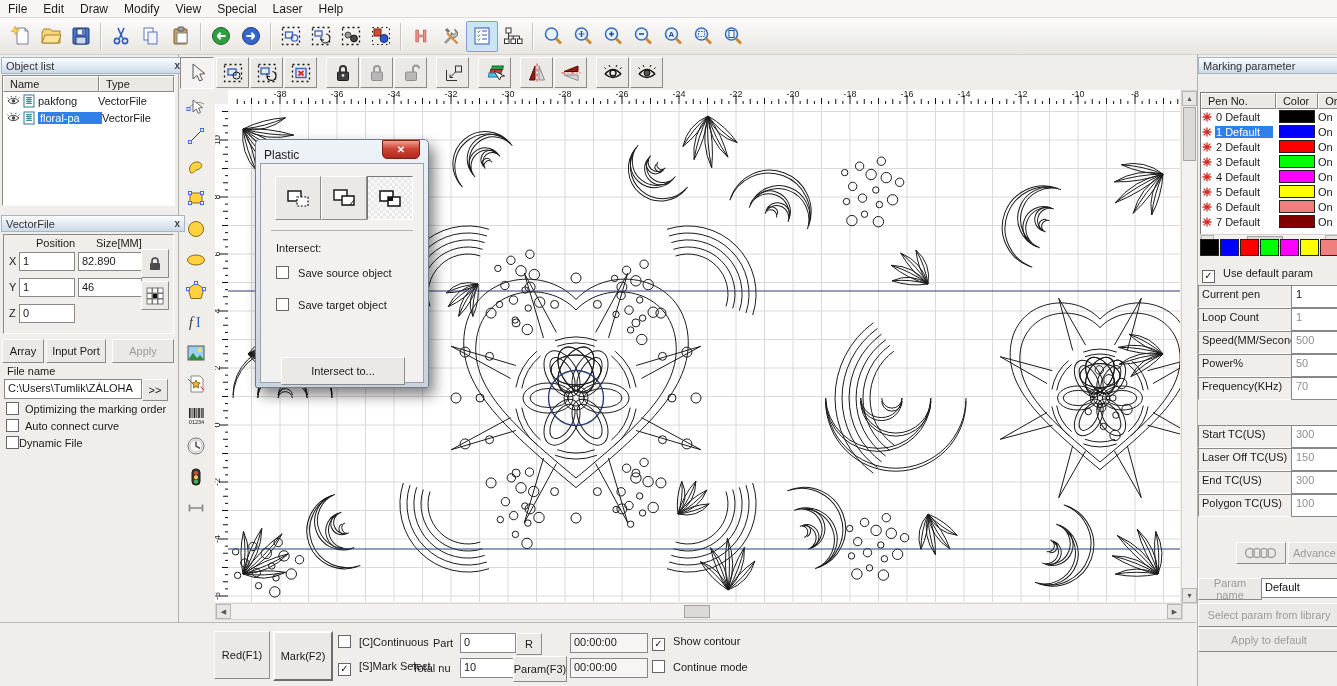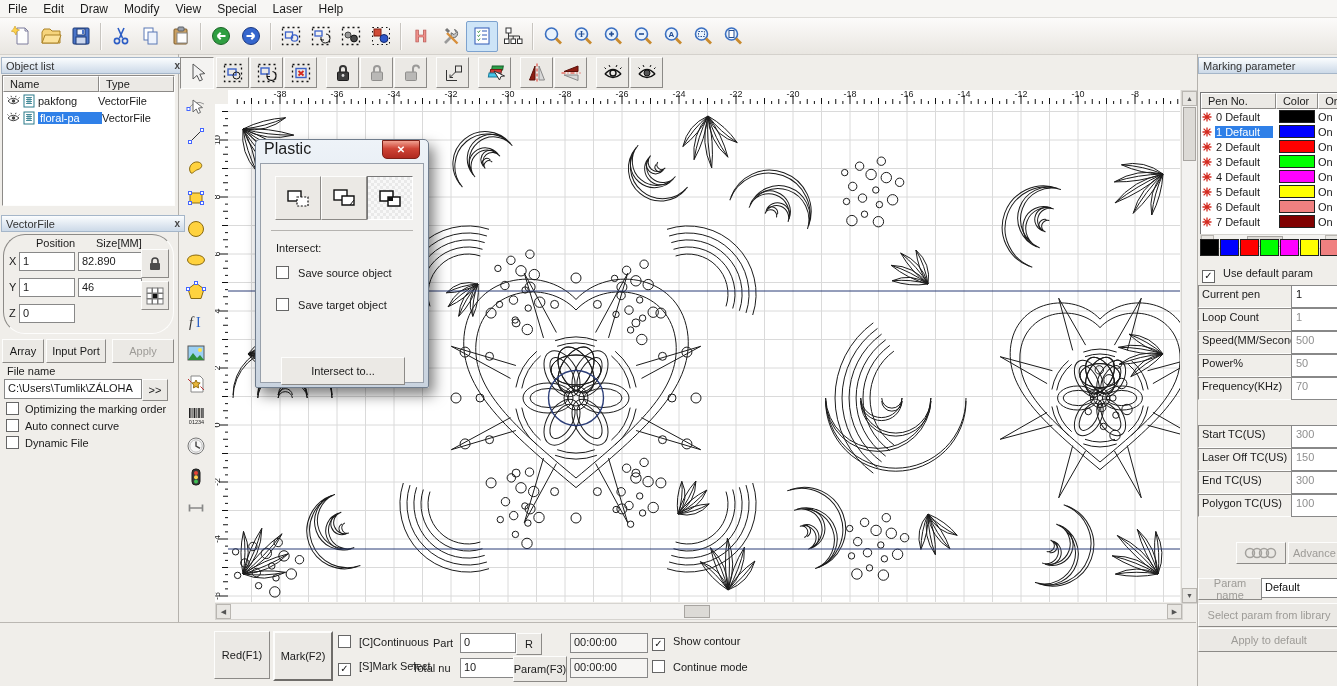--- a/index.html
+++ b/index.html
@@ -43,21 +43,21 @@
   #ruler-corner{left:215px;top:90px;width:13px;height:14px;background:#f0eeea;border-bottom:1px solid #333;border-right:1px solid #333;}
   #canvas{left:228px;top:104px;width:952px;height:498px;background:#fff;overflow:hidden;}
   .sb{background:#f3f2f0;border:1px solid #d6d4d0;}
   .sb-arrow{position:absolute;display:flex;align-items:center;justify-content:center;
       font-size:7px;color:#555;background:#e8e6e2;border:1px solid #b9b6b1;}
   .sb-thumb{position:absolute;background:#dcdad6;border:1px solid #a7a4a0;}
   
   #dialog{left:255px;top:139px;width:172px;height:247px;z-index:40;
       background:linear-gradient(#eef3f8,#c9d3df);border:1px solid #707d8d;border-radius:5px 5px 2px 2px;
       box-shadow:5px 7px 14px rgba(0,0,0,.5);}
-  #dlg-title{height:22px;display:flex;align-items:flex-start;padding-left:8px;font-size:16px;color:#1c1c1c;}
+  #dlg-title{height:22px;display:flex;align-items:flex-end;padding-left:8px;font-size:12px;color:#1c1c1c;}
   #dlg-close{position:absolute;right:8px;top:0;width:36px;height:17px;border-radius:0 0 5px 5px;
       background:linear-gradient(#f0a090,#cf4436 45%,#b02a20);border:1px solid #7c2018;
       color:#fff;font-weight:bold;font-size:10px;display:flex;align-items:center;justify-content:center;}
   #dlg-body{position:absolute;left:4px;right:4px;top:23px;bottom:4px;background:#f2f1ef;
       border:1px solid #98a0ab;}
   .opbtn{position:absolute;width:44px;height:42px;display:flex;align-items:center;justify-content:center;}
   .opbtn.pressed{border:1px solid;border-color:#777 #fff #fff #777;
       background:repeating-conic-gradient(#e9e9e9 0 25%,#f8f8f8 0 50%) 0 0/6px 6px;}
   .chk{width:11px;height:11px;background:#fff;border:1px solid #666;display:inline-block;
       font-size:10px;line-height:10px;text-align:center;color:#111;vertical-align:-2px;}
@@ -356,21 +356,21 @@
  <span>VectorFile</span>
         </div>
       </div>
   </div>
 
   <div class="titlebar abs" style="left:1px;top:161px;width:174px;">
     <span>VectorFile</span>
     <span class="tclose">x</span>
   </div>
 
-  <div class="abs sunken" style="left:3px;top:180px;width:169px;height:98px;border-radius:22px;">
+  <div class="abs sunken" style="left:3px;top:180px;width:169px;height:98px;">
     <span class="abs" style="left:32px;top:2px">Position</span>
     <span class="abs" style="left:92px;top:2px">Size[MM]</span>
     <span class="abs" style="left:5px;top:20px">X</span>
     <div class="abs field" style="left:15px;top:17px;width:48px">1</div>
     <div class="abs field" style="left:74px;top:17px;width:56px">82.890</div>
     <span class="abs" style="left:5px;top:46px">Y</span>
     <div class="abs field" style="left:15px;top:43px;width:48px">1</div>
     <div class="abs field" style="left:74px;top:43px;width:56px">46</div>
     <span class="abs" style="left:5px;top:72px">Z</span>
     <div class="abs field" style="left:15px;top:69px;width:48px">0</div>
@@ -400,21 +400,21 @@
   <div class="abs raised btn" style="left:2px;top:285px;width:40px;height:22px">Array</div>
   <div class="abs raised btn" style="left:46px;top:285px;width:58px;height:22px">Input Port</div>
   <div class="abs raised btn disabled" style="left:112px;top:285px;width:60px;height:22px">Apply</div>
 
   <span class="abs" style="left:7px;top:311px">File name</span>
   <div class="abs field" style="left:4px;top:325px;width:130px;height:16px">C:\Users\Tumlik\ZÁLOHA</div>
   <div class="abs raised btn" style="left:142px;top:325px;width:24px;height:20px">&gt;&gt;</div>
   <div id="vf-checks">
       <div class="abs small" style="left: 6px; top: 348px; width: 168px; overflow: hidden; white-space: nowrap;"><span class="chk"></span><span style="margin-left:6px">Optimizing the marking order</span></div>
       <div class="abs small" style="left: 6px; top: 365px; width: 168px; overflow: hidden; white-space: nowrap;"><span class="chk"></span><span style="margin-left:6px">Auto connect curve</span></div>
-      <div class="abs small" style="left: 6px; top: 382px; width: 168px; overflow: hidden; white-space: nowrap;"><span class="chk"></span><span style="margin-left:6px">Dynamic File</span></div>
+      <div class="abs small" style="left: 6px; top: 382px; width: 168px; overflow: hidden; white-space: nowrap;"><span class="chk"></span><span style="">Dynamic File</span></div>
     </div>
 </div>
 
 <div id="tools-col" class="abs">
     <div class="toolv pressed">
       <span style="display: flex;">
         <svg width="22" height="22" viewBox="0 0 22 22">
           <path d="M7 2v15l4-3.6 2.6 5.6 2.8-1.3-2.6-5.5 5-.6z" fill="#f2f2f2" stroke="#555"></path>
         </svg>
       </span>

